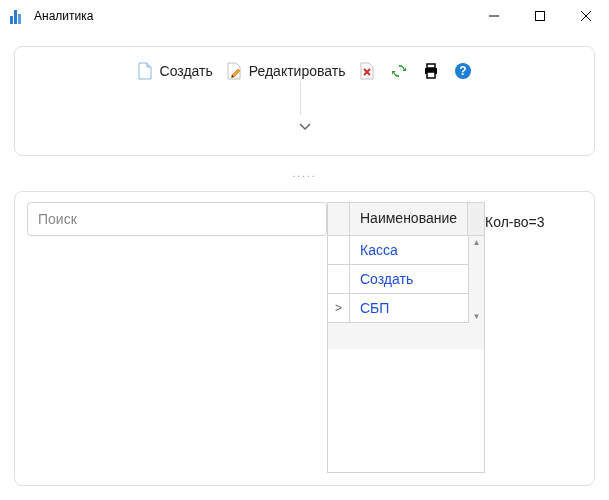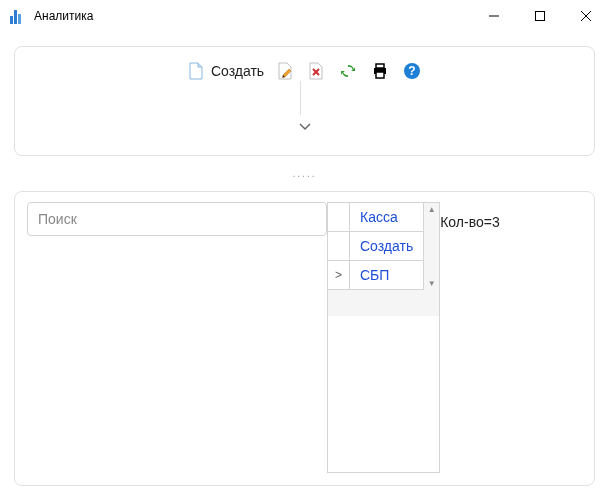--- a/index.html
+++ b/index.html
@@ -90,20 +90,21 @@
           <span>Создать</span>
         </div>
         <div class="tool-btn">
           <span class="tool-icon">
             <svg width="18" height="18" viewBox="0 0 18 18">
                 <path d="M3 1h8l4 4v12H3z" fill="#fff" stroke="#c0c0c0" stroke-width="1"></path>
                 <path d="M7 13l6-6 2 2-6 6-2.5.5z" fill="#f0a030" stroke="#b07020" stroke-width="0.5"></path>
                 <path d="M7 13l-.5 2.5 2.5-.5z" fill="#333"></path>
               </svg>
           </span>
+          <span>Редактировать</span>
         </div>
         <span class="icon-only">
           <svg width="18" height="18" viewBox="0 0 18 18">
               <path d="M3 1h8l4 4v12H3z" fill="#fff" stroke="#c0c0c0" stroke-width="1"></path>
               <g transform="translate(9 10)">
                 <line x1="-3" y1="-3" x2="3" y2="3" stroke="#d03030" stroke-width="2"></line>
                 <line x1="3" y1="-3" x2="-3" y2="3" stroke="#d03030" stroke-width="2"></line>
               </g>
             </svg>
         </span>
@@ -135,20 +136,25 @@
       </div>
     </div>
 
     <div class="splitter">.....</div>
 
     <div class="grid-panel">
       <div class="search-row">
         <input class="search-input" type="text" placeholder="Поиск" style="">
       </div>
       <div class="grid">
+        <div class="grid-header">
+          <div class="gh-expand"></div>
+          <div class="gh-name">Наименование</div>
+          <div class="gh-scroll"></div>
+        </div>
         <div class="grid-body-wrap">
           <div class="grid-body" id="grid-body">
               <div class="grid-row">
                 <div class="gr-expand"></div>
                 <div class="gr-cell">Касса</div>
               </div>
               <div class="grid-row">
                 <div class="gr-expand"></div>
                 <div class="gr-cell">Создать</div>
               </div>

